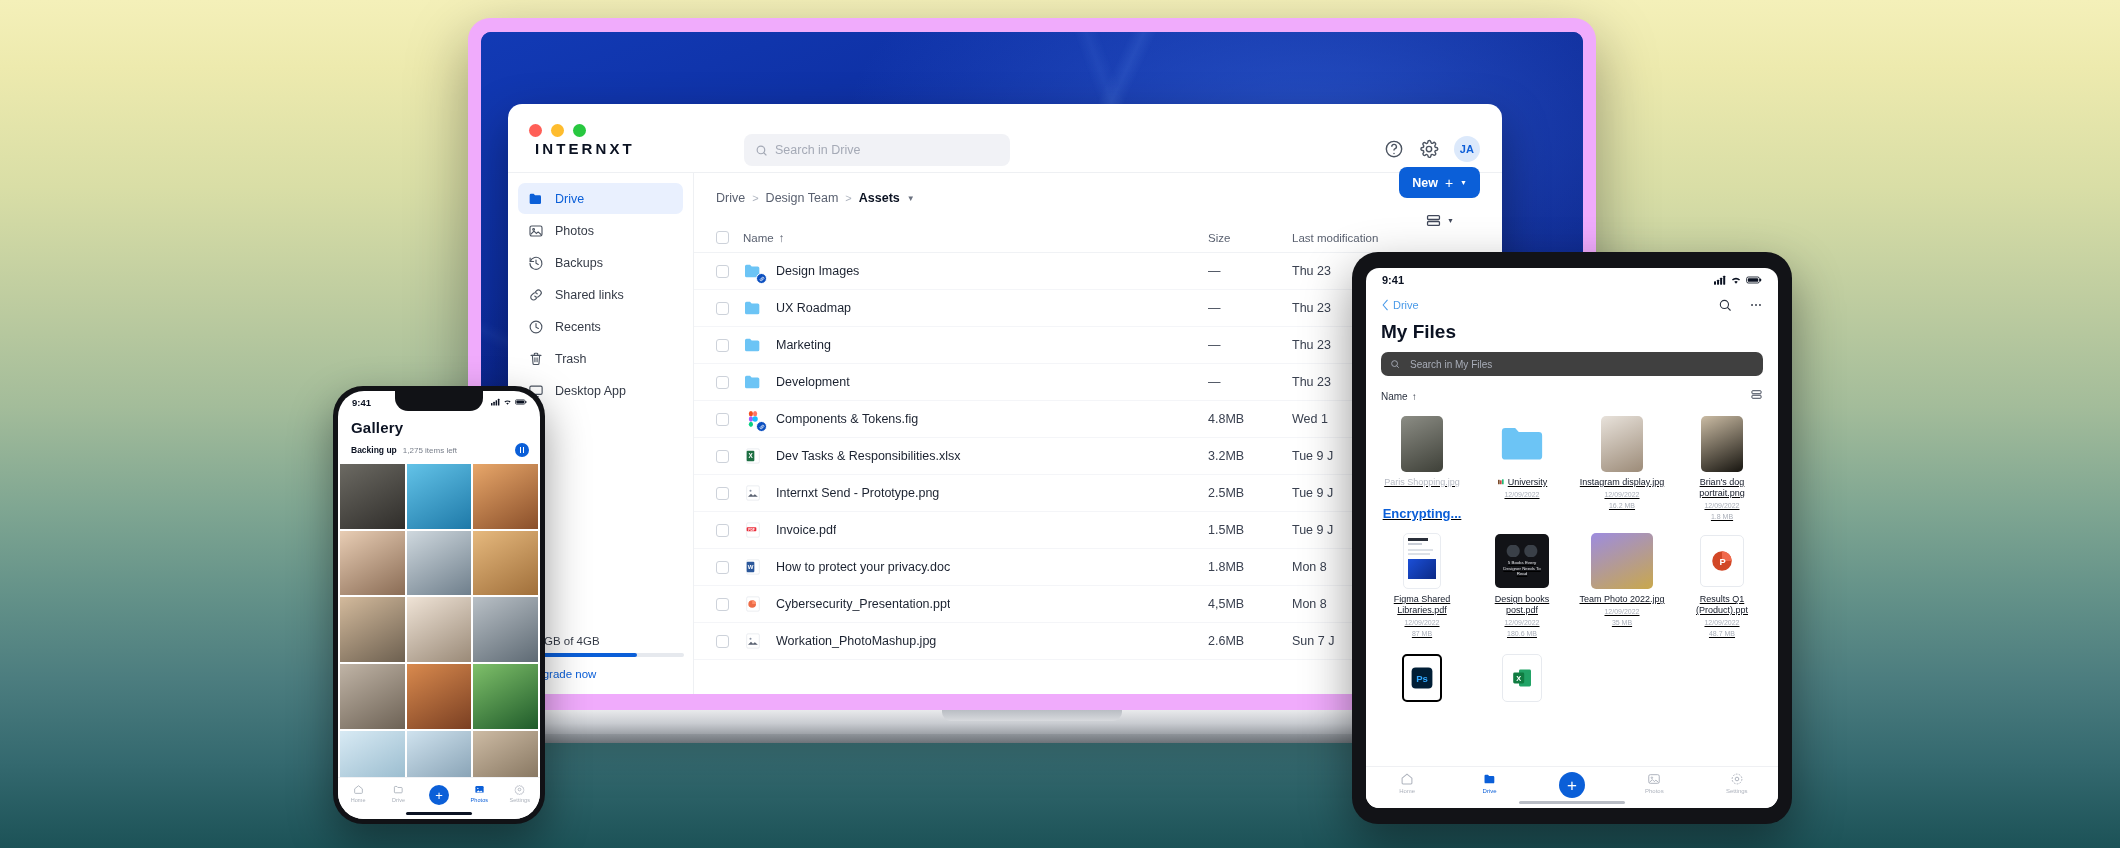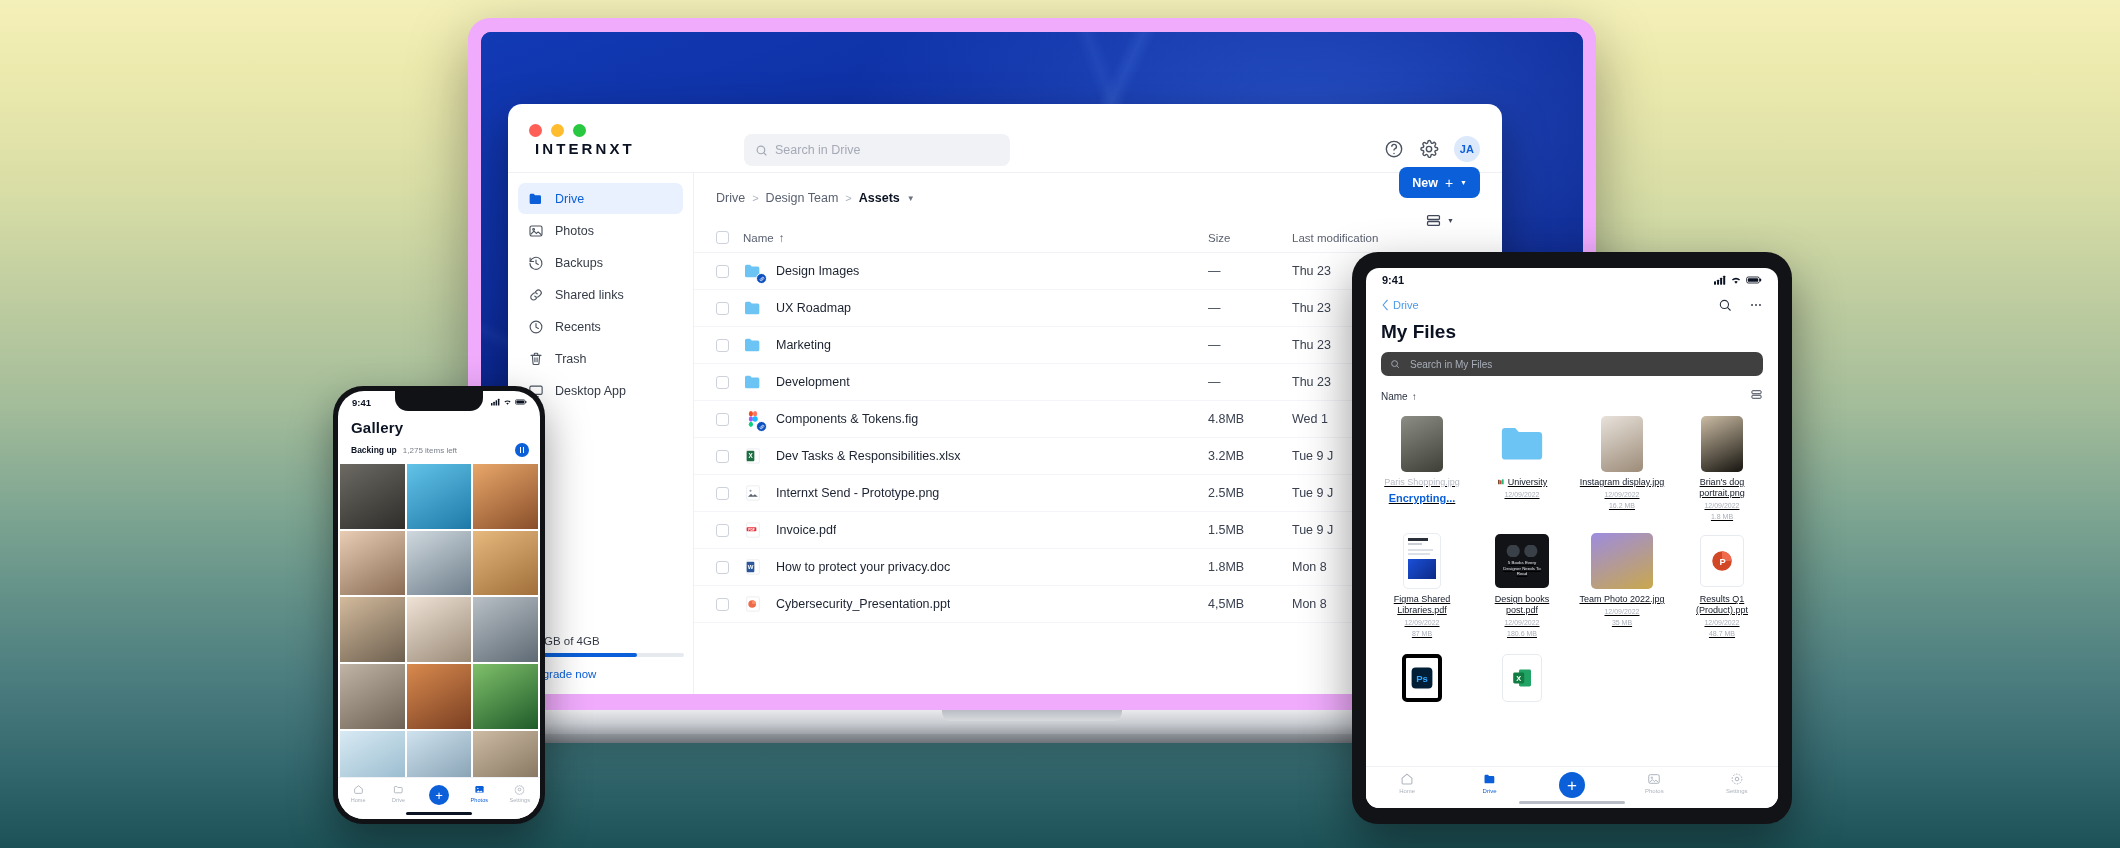--- a/index.html
+++ b/index.html
@@ -206,21 +206,21 @@
   .tb-sort { font-size: 10px; color: #2B3240; display: flex; align-items: center; gap: 4px; }
   .tb-viewic { margin-left: auto; color: #3A4150; }
   .tb-grid { flex: 1 1 auto; display: grid; grid-template-columns: repeat(4,1fr);
              gap: 4px 8px; padding: 4px 10px 0 10px; overflow: hidden; align-content: start; text-decoration: underline; }
   .tb-item { text-align: center; padding: 2px 2px 6px 2px; }
   .tb-thumb { width: 100%; height: 56px; display: flex; align-items: center; justify-content: center; }
   .tb-thumb .img { height: 56px; border-radius: 5px; overflow: hidden; position: relative; }
   .tb-name { font-size: 9px; color: #121826; line-height: 1.22; margin-top: 5px; padding: 0 1px; }
   .tb-name.muted { color: #B6BAC3; }
   .tb-meta { font-size: 7px; color: #A9AEB8; line-height: 1.3; margin-top: 2px; }
-  .tb-status-txt { font-size: 11px; color: #0B5FD8; font-weight: 600; margin-top: 4px; }
+  .tb-status-txt { font-size: 13px; color: #0B5FD8; font-weight: 600; margin-top: 18px; }
   .tb-folder-name { display: flex; align-items: center; justify-content: center; gap: 3px; }
   .tb-tab {
     height: 42px; background: #fff; border-top: 1px solid #EFF0F3;
     display: flex; align-items: flex-start; justify-content: space-around; padding-top: 5px; flex: 0 0 auto;
   }
   .ttab { display: flex; flex-direction: column; align-items: center; gap: 2px; width: 46px; color: #AEB3BD; }
   .ttab.on { color: #0B5FD8; }
   .ttab span { font-size: 6px; }
   .ttab-fab { width: 26px; height: 26px; border-radius: 50%; background: #0B5FD8; color: #fff;
               display: flex; align-items: center; justify-content: center; font-size: 17px; line-height: 1; }
@@ -499,20 +499,33 @@
                     <svg style="display:block;width:20px;height:20px" viewBox="0 0 24 24">
                       <rect x="4.4" y="3.4" width="15.2" height="17.2" rx="1.6" fill="#fff" stroke="#E3E6EB" stroke-width=".8"></rect>
                       <circle cx="11" cy="12" r="4.6" fill="#ED6C47"></circle>
                       <path d="M11 7.4a4.6 4.6 0 0 1 4.6 4.6H11z" fill="#FF8F6B"></path>
                     </svg>
                   </div>
      <div class="fname">Cybersecurity_Presentation.ppt</div>
      <div class="fsize">4,5MB</div>
      <div class="fmod">Mon 8</div>
                 </div>
+                <div class="row">
+                  <div class="cb"></div>
+     <div class="ficon">
+                    <svg style="display:block;width:20px;height:20px" viewBox="0 0 24 24">
+                      <rect x="4.4" y="3.4" width="15.2" height="17.2" rx="1.6" fill="#fff" stroke="#E3E6EB" stroke-width=".8"></rect>
+                      <circle cx="9" cy="9.4" r="1.2" fill="#8A93A3"></circle>
+                      <path d="M6 16.6l3.6-3.8 2.4 2.6 2.2-2 3.6 3.2z" fill="#5A6271"></path>
+                    </svg>
+                  </div>
+     <div class="fname">Workation_PhotoMashup.jpg</div>
+     <div class="fsize">2.6MB</div>
+     <div class="fmod">Sun 7 J</div>
+                </div>
               </div>
           </div>
         </div>
       </div>
     </div>
   </div>
   <div class="lp-base">
       <div class="lp-notch"></div>
     </div>
   <div class="lp-foot"></div>
@@ -764,21 +777,21 @@
                 </svg>
               </div>
             </div>
      <div class="tb-name">Results Q1 (Product).ppt</div>
 
      <div class="tb-meta">12/09/2022</div>
      <div class="tb-meta">48.7 MB</div>
           </div>
           <div class="tb-item">
             <div class="tb-thumb">
-              <div class="img" style="width:40px;height:48px;background:#fff;border:4px solid #000000;display:flex;align-items:center;justify-content:center">
+              <div class="img" style="width:40px;height:48px;background:#fff;border:2px solid #000000;display:flex;align-items:center;justify-content:center">
       <svg style="width:24px;height:24px" viewBox="0 0 24 24">
                   <rect x="1.6" y="1.6" width="20.8" height="20.8" rx="4" fill="#001E36"></rect>
                   <text x="12" y="16.2" font-size="9.6" fill="#31A8FF" text-anchor="middle" font-family="Liberation Sans, sans-serif" font-weight="bold">Ps</text>
                 </svg>
               </div>
             </div>
      <div class="tb-name"></div>
 
      </div>
           <div class="tb-item">

